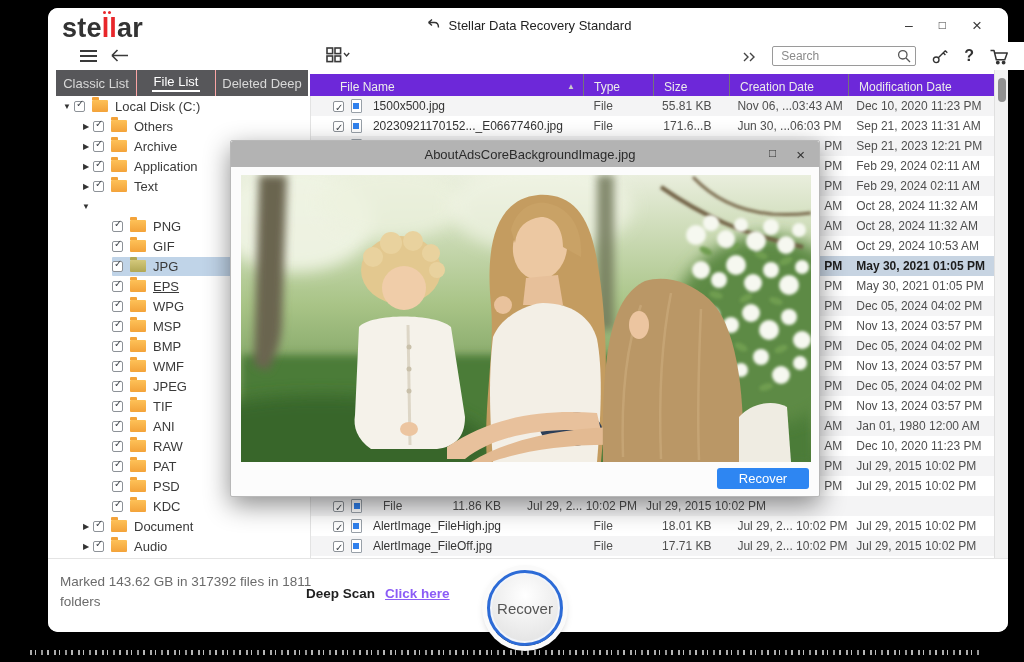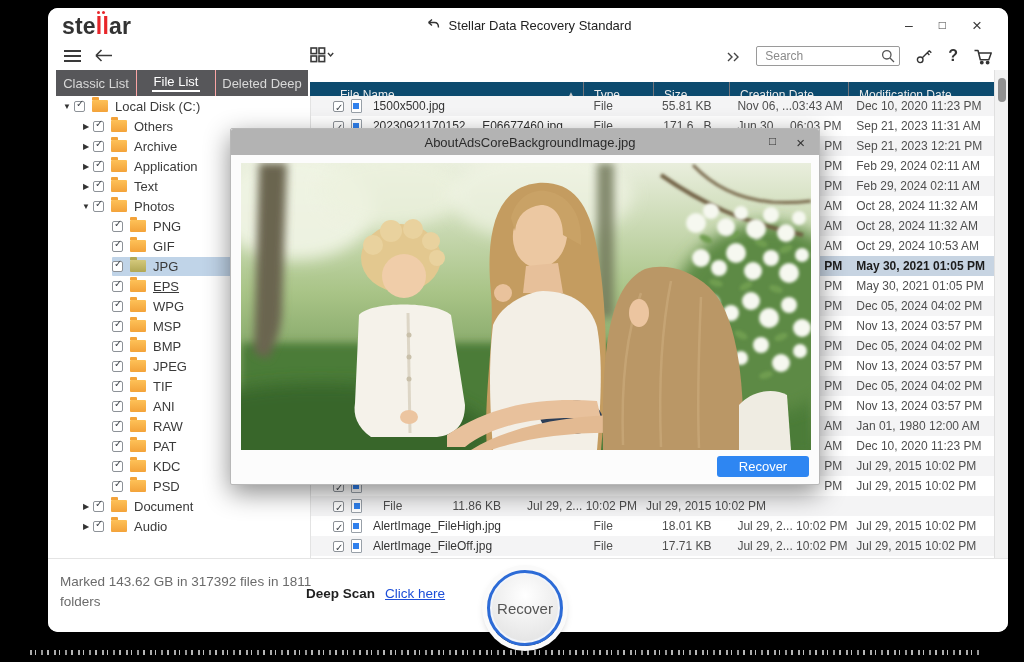--- a/index.html
+++ b/index.html
@@ -3,53 +3,53 @@
 <meta charset="utf-8">
 <style>
   * { box-sizing: border-box; margin: 0; padding: 0; }
   html,body { width:1024px; height:662px; }
   body { background:#000; position:relative; font-family:"Liberation Sans", sans-serif; overflow:hidden; }
 
   .app { position:absolute; left:48px; top:8px; width:960px; height:624px; background:#fff; border-radius:10px; }
 
   
   .titlebar { position:absolute; left:0; top:0; width:960px; height:34px; background:#fff; border-radius:10px 10px 0 0; }
-  .logo { position:absolute; left:14px; top:5px; font-size:23px; font-weight:bold; color:#333; letter-spacing:.2px; }
+  .logo { position:absolute; left:14px; top:5px; font-size:27px; font-weight:bold; color:#333; letter-spacing:.2px; }
   .logo .red { color:#e8262a; position:relative; }
   .logo .red i { position:absolute; top:-2px; left:1px; width:3px; height:3px; background:#e8262a; border-radius:50%; box-shadow:5px 0 0 #e8262a; }
   .title-center { position:absolute; left:0; top:0; width:100%; height:34px; display:flex; align-items:center; justify-content:center; gap:8px; }
   .title-center .ttl { font-size:13px; color:#222; }
   .winctl { position:absolute; right:0; top:0; height:34px; display:flex; align-items:center; gap:26px; padding-right:26px; color:#3c3c3c; }
   .winctl span { font-size:14px; line-height:1; cursor:default; }
   .winctl .mx { font-size:12px; }
   .winctl .cl { font-size:17px; }
 
   
-  .toolbar { position:absolute; left:0; top:34px; width:960px; height:28px; background:#fff; }
+  .toolbar { position:absolute; left:16px; top:34px; width:960px; height:28px; background:#fff; }
   .tb-ico { position:absolute; top:4px; }
   .hamburger { left:16px; top:8px; width:17px; }
   .hamburger b { display:block; height:2px; background:#3a3a3a; margin-bottom:3px; }
   .backarrow { left:46px; top:6px; }
   .gridico { left:262px; top:5px; }
   .tb-right { position:absolute; right:14px; top:3px; height:22px; display:flex; align-items:center; gap:15px; }
   .chev2 { margin-top:2px; }
   .searchbox { position:relative; width:144px; height:20px; }
   .searchbox input { width:100%; height:100%; border:1px solid #9a9a9a; border-radius:2px; font-size:12px; color:#555; padding:0 22px 0 8px; outline:none; font-family:inherit; }
   .searchbox input::placeholder { color:#8a8a8a; }
   .searchbox svg { position:absolute; right:5px; top:3px; }
   .qmark { font-size:16px; font-weight:bold; color:#333; }
 
   
   .tabs { position:absolute; left:8px; top:62px; width:252px; height:26px; background:#57575a; display:flex; }
   .tab { height:26px; display:flex; align-items:center; justify-content:center; font-size:13px; color:#d9d9d9; border-right:1px solid #fca5a5; cursor:default; }
   .tab:nth-child(1){ width:81px; } .tab:nth-child(2){ width:79px; } .tab:nth-child(3){ width:92px; border-right:none; }
   .tab.active { color:#fff; }
   .tab.active span { border-bottom:2px solid #fff; padding:0 2px 1px 2px; }
 
-  .thead { position:absolute; left:262px; top:74px; width:684px; height:26px; background:#0c4a6e; display:flex; }
+  .thead { position:absolute; left:262px; top:66px; width:684px; height:26px; background:#6d28d9; display:flex; }
   .hcell { height:26px; line-height:26px; font-size:12px; color:#ececec; padding-left:10px; border-left:1px solid #74747a; position:relative; }
   .hcell:first-child { border-left:none; padding-left:30px; }
   .c-name { width:273px; } .c-type { width:70px; } .c-size { width:76px; } .c-created { width:119px; } .c-modified { width:146px; }
   .sortico { position:absolute; right:8px; top:0; font-size:8px; color:#cbcbcb; }
 
   
   .tree-panel { position:absolute; left:8px; top:88px; width:252px; height:462px; background:#fff; }
   .tree-item { display:flex; align-items:center; height:20px; font-size:13px; color:#3a3a3a; cursor:default; }
   .expander { width:14px; font-size:8px; color:#333; text-align:center; flex:none; }
   .hl { display:flex; align-items:center; flex:1; height:19px; border-radius:1px; }
@@ -77,34 +77,34 @@
   .ccr { width:119px; padding-left:8px; }
   .ccr.tail { text-align:right; padding-right:6px; }
   .cm { width:146px; padding-left:8px; }
   .ficon { width:11px; height:14px; background:#fff; border:1px solid #98a0a8; border-radius:1px; position:relative; }
   .ficon::after { content:""; position:absolute; left:1.5px; top:3px; width:6px; height:6px; background:#2f80ed; }
 
   .vscroll { position:absolute; left:946px; top:62px; width:14px; height:488px; background:#f2f2f2; border-left:1px solid #e0e0e0; }
   .vthumb { position:absolute; left:3px; top:8px; width:8px; height:24px; background:#909090; border-radius:4px; }
 
   
-  .preview { position:absolute; left:182px; top:120px; width:590px; height:357px; background:#fcfcfc; border:1px solid #b8b8b8; border-radius:2px; box-shadow:0 8px 26px rgba(0,0,0,.45); z-index:5; }
+  .preview { position:absolute; left:182px; top:132px; width:590px; height:357px; background:#fcfcfc; border:1px solid #b8b8b8; border-radius:2px; box-shadow:0 8px 26px rgba(0,0,0,.45); z-index:5; }
   .pv-title { position:absolute; left:0; top:0; width:100%; height:26px; background:#b3b3b3; border-radius:2px 2px 0 0; display:flex; align-items:center; }
   .pv-title .pt { flex:1; text-align:center; font-size:13px; color:#2b2b2b; padding-left:60px; }
   .pv-ctl { display:flex; gap:20px; padding-right:14px; color:#333; }
   .pv-ctl .mx { font-size:12px; } .pv-ctl .cl { font-size:15px; }
   .pv-img { position:absolute; left:10px; top:34px; width:570px; height:287px; overflow:hidden; background:#9dba7d; }
   .pv-img svg { display:block; }
   .pv-recover { position:absolute; right:10px; bottom:7px; width:92px; height:21px; background:#2e86f2; color:#fff; font-size:13px; text-align:center; line-height:21px; border-radius:3px; cursor:default; }
 
   
   .footer { position:absolute; left:0; top:550px; width:960px; height:74px; background:#fff; border-top:1px solid #e4e4e4; border-radius:0 0 10px 10px; }
   .marked { position:absolute; left:12px; top:13px; width:252px; font-size:13.5px; color:#6b6b6b; line-height:1.5; }
   .deepscan { position:absolute; left:258px; top:27px; font-size:13.5px; color:#1f1f1f; font-weight:bold; }
-  .dslink { font-weight:normal; color:#1d4ed8; text-decoration:underline; margin-left:10px; cursor:pointer; }
+  .dslink { font-weight:bold; color:#8b5cf6; text-decoration:underline; margin-left:10px; cursor:pointer; }
   .recover-circle { position:absolute; left:439px; top:562px; width:76px; height:76px; border-radius:50%; border:3px solid #2c6bd7; background:radial-gradient(circle at 50% 32%, #ffffff, #dedede); box-shadow:0 0 0 5px #fafafa, 0 4px 10px rgba(0,0,0,.35), inset 0 0 0 2px #f2f5fa; display:flex; align-items:center; justify-content:center; font-size:15px; color:#555; z-index:6; cursor:default; }
 
   
   .marks { position:absolute; left:30px; top:650px; width:950px; height:5px; opacity:.8;
     background:repeating-linear-gradient(90deg,#d6d6d6 0 2px,transparent 2px 5px,#efefef 5px 6px,transparent 6px 11px,#bdbdbd 11px 13px,transparent 13px 17px,#e3e3e3 17px 19px,transparent 19px 24px); }
 </style>
 </head>
 <body>
 
 <div class="app">
@@ -226,25 +226,20 @@
       <div class="tree-item" style="padding-left: 23px;">
         <span class="expander">▶</span>
         <span class="hl">
           <span class="cb"></span>
           <span class="folder"></span>
           <span class="tlabel">Text</span>
         </span>
       </div>
       <div class="tree-item" style="padding-left: 23px;">
         <span class="expander">▼</span>
-        <span class="hl">
-          <span class="cb"></span>
-          <span class="folder"></span>
-          <span class="tlabel">Photos</span>
-        </span>
       </div>
       <div class="tree-item" style="padding-left: 42px;">
         <span class="expander"></span>
         <span class="hl">
           <span class="cb"></span>
           <span class="folder"></span>
           <span class="tlabel">PNG</span>
         </span>
       </div>
       <div class="tree-item" style="padding-left: 42px;">
@@ -293,20 +288,28 @@
           <span class="cb"></span>
           <span class="folder"></span>
           <span class="tlabel">BMP</span>
         </span>
       </div>
       <div class="tree-item" style="padding-left: 42px;">
         <span class="expander"></span>
         <span class="hl">
           <span class="cb"></span>
           <span class="folder"></span>
+          <span class="tlabel">WMF</span>
+        </span>
+      </div>
+      <div class="tree-item" style="padding-left: 42px;">
+        <span class="expander"></span>
+        <span class="hl">
+          <span class="cb"></span>
+          <span class="folder"></span>
           <span class="tlabel">JPEG</span>
         </span>
       </div>
       <div class="tree-item" style="padding-left: 42px;">
         <span class="expander"></span>
         <span class="hl">
           <span class="cb"></span>
           <span class="folder"></span>
           <span class="tlabel">TIF</span>
         </span>
@@ -333,29 +336,29 @@
           <span class="cb"></span>
           <span class="folder"></span>
           <span class="tlabel">PAT</span>
         </span>
       </div>
       <div class="tree-item" style="padding-left: 42px;">
         <span class="expander"></span>
         <span class="hl">
           <span class="cb"></span>
           <span class="folder"></span>
+          <span class="tlabel">PSD</span>
+        </span>
+      </div>
+      <div class="tree-item" style="padding-left: 42px;">
+        <span class="expander"></span>
+        <span class="hl">
+          <span class="cb"></span>
+          <span class="folder"></span>
           <span class="tlabel">KDC</span>
-        </span>
-      </div>
-      <div class="tree-item" style="padding-left: 42px;">
-        <span class="expander"></span>
-        <span class="hl">
-          <span class="cb"></span>
-          <span class="folder"></span>
-          <span class="tlabel">PSD</span>
         </span>
       </div>
       <div class="tree-item" style="padding-left: 23px;">
         <span class="expander">▶</span>
         <span class="hl">
           <span class="cb"></span>
           <span class="folder"></span>
           <span class="tlabel">Document</span>
         </span>
       </div>

